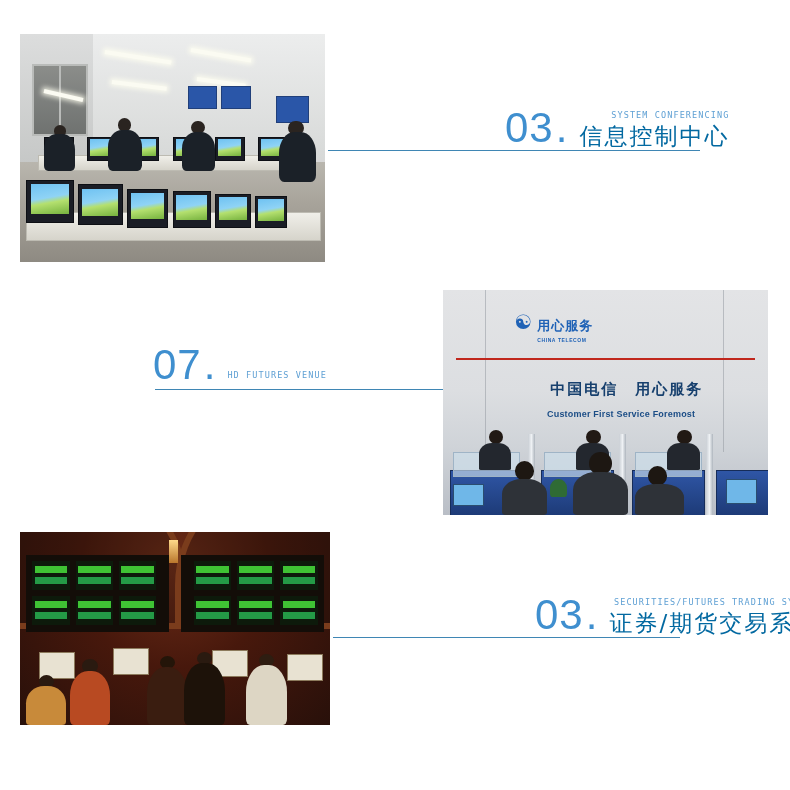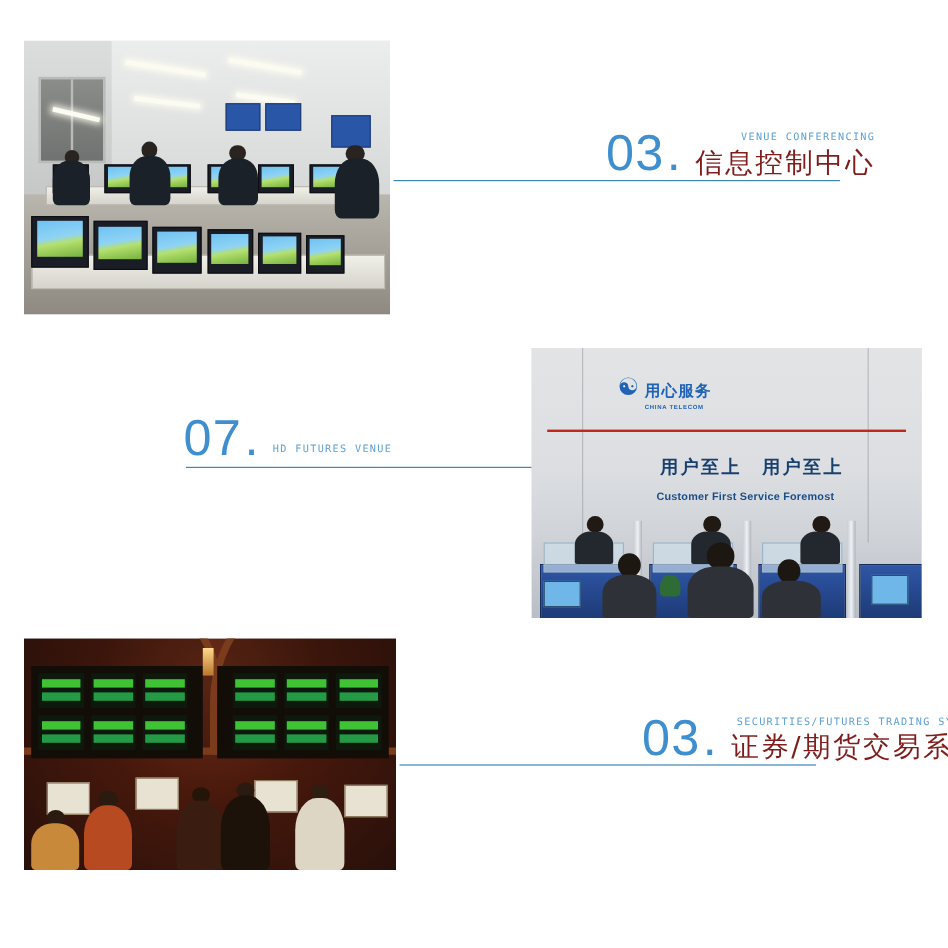--- a/index.html
+++ b/index.html
@@ -71,21 +71,21 @@
     font-size: 8.5px;
     letter-spacing: 1.1px;
     color: #5fa0d4;
     margin-bottom: 5px;
     white-space: nowrap;
   }
   .cap-cn {
     font-family: "DejaVu Sans", sans-serif;
     font-size: 23px;
     letter-spacing: 2px;
-    color: #7f1d1d;
+    color: #0369a1;
     line-height: 1;
   }
 
   .rule {
     position: absolute;
     height: 1px;
     background: #3f86b4;
   }
 
   
@@ -322,21 +322,21 @@
     </div>
   </div>
 
   <div class="rule" style="left:328px; top:150px; width:372px;"></div>
 
   <div class="caption" style="left:505px; top:108px;">
     <div class="cap-row">
       <span class="cap-num">03</span>
       <span class="cap-dot">.</span>
       <span class="cap-texts">
-        <span class="cap-en">VENUE CONFERENCING</span>
+        <span class="cap-en">SYSTEM CONFERENCING</span>
         <span class="cap-cn">信息控制中心</span>
       </span>
     </div>
   </div>
 
   <div class="caption" style="left:153px; top:345px;">
     <div class="cap-row">
       <span class="cap-num">07</span>
       <span class="cap-dot">.</span>
       <span class="cap-texts">
@@ -353,21 +353,21 @@
 
       <div class="p2-wallseam" style="left:13%;"></div>
       <div class="p2-wallseam" style="left:86%;"></div>
 
       <div class="p2-redline"></div>
 
       <div class="p2-logo-mark" style="left:22%; top:9%;">☯</div>
       <div class="p2-logo-cn" style="left:29%; top:12%;">用心服务</div>
       <div class="p2-logo-en" style="left:29%; top:21%;">CHINA TELECOM</div>
 
-      <div class="p2-slogan-cn" style="left:33%; top:40%;">用户至上　用户至上</div>
+      <div class="p2-slogan-cn" style="left:33%; top:40%;">中国电信　用心服务</div>
       <div class="p2-slogan-en" style="left:32%; top:53%;">Customer First Service Foremost</div>
 
       <div class="p2-counter" style="left:2%;  top:80%; width:22%; height:20%;"></div>
       <div class="p2-counter" style="left:30%; top:80%; width:22%; height:20%;"></div>
       <div class="p2-counter" style="left:58%; top:80%; width:22%; height:20%;"></div>
       <div class="p2-counter" style="left:84%; top:80%; width:16%; height:20%;"></div>
 
       <div class="p2-glass" style="left:3%;  top:72%; width:20%; height:10%;"></div>
       <div class="p2-glass" style="left:31%; top:72%; width:20%; height:10%;"></div>
       <div class="p2-glass" style="left:59%; top:72%; width:20%; height:10%;"></div>

